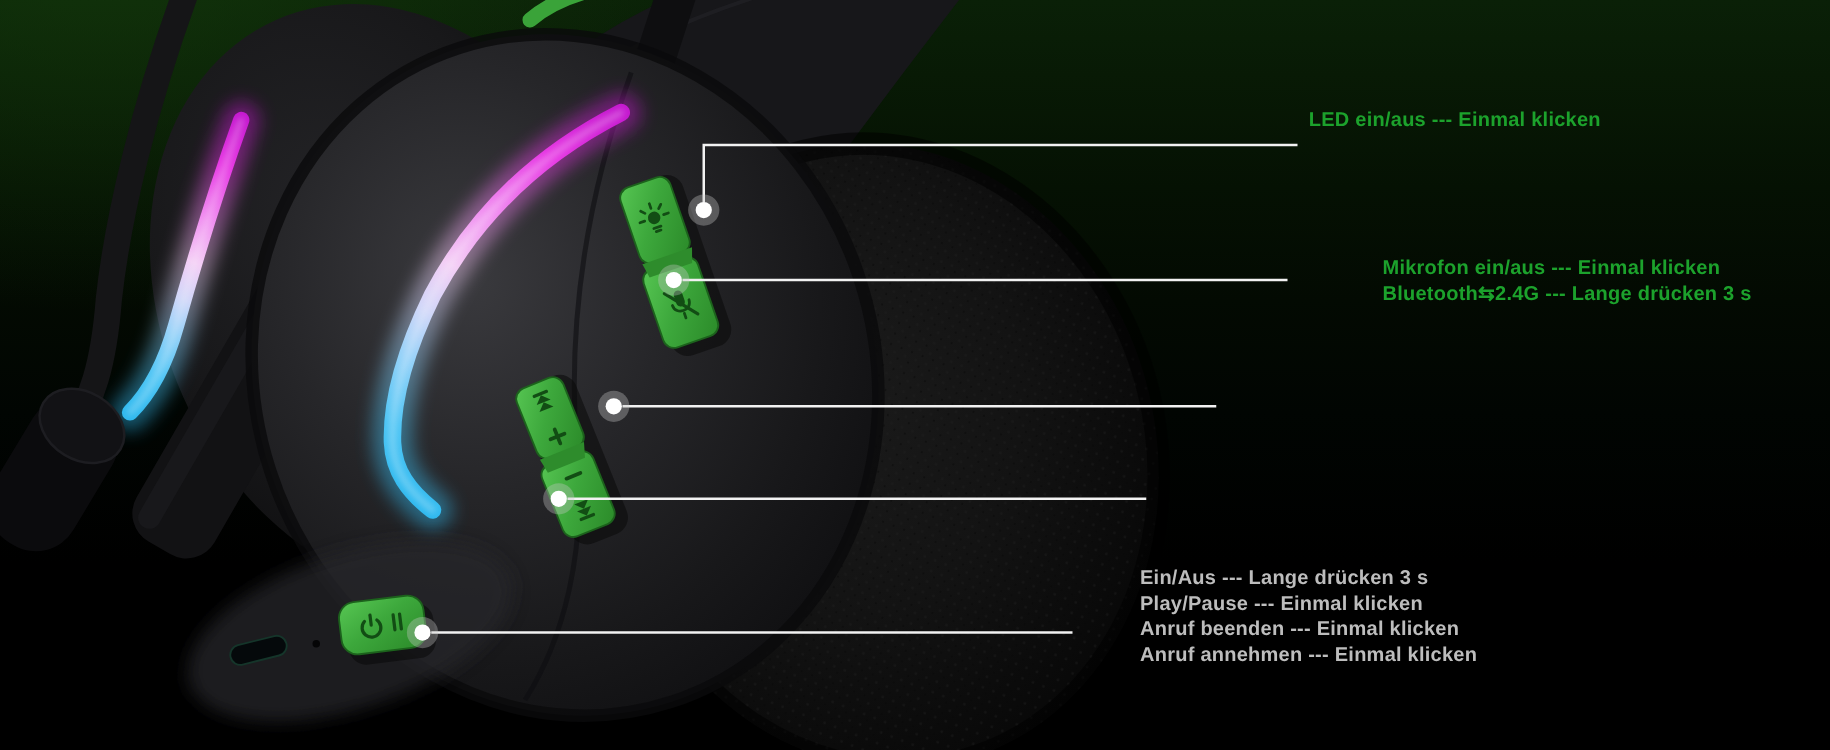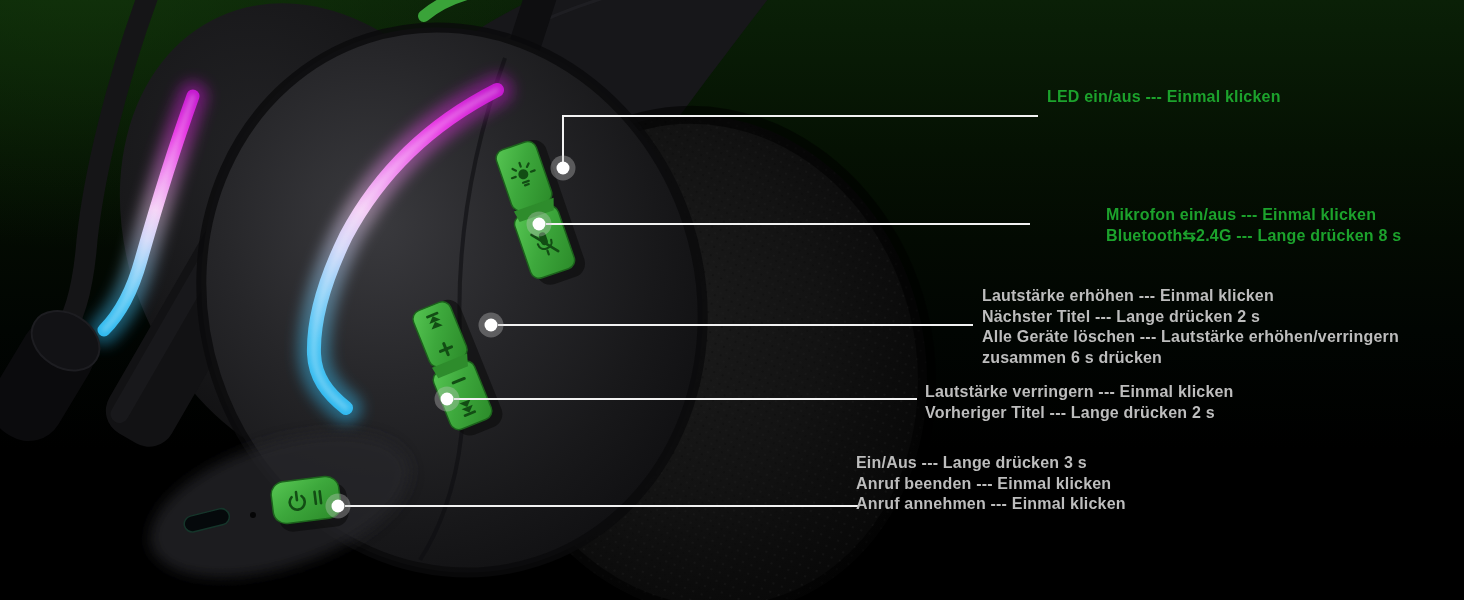--- a/index.html
+++ b/index.html
@@ -231,34 +231,25 @@
         </g>
     </g>
   </svg>
 
   <div class="callout green" style="left:1047px;top:87px;">
     <div class="cl">LED ein/aus --- Einmal klicken</div>
   </div>
 
   <div class="callout green" style="left:1094px;top:205px;margin-left:12px;">
     <div class="cl">Mikrofon ein/aus --- Einmal klicken</div>
-    <div class="cl">Bluetooth⇆2.4G --- Lange drücken 8 s</div>
+    <div class="cl">Bluetooth⇆2.4G --- Lange drücken 3 s</div>
   </div>
 
-  <div class="callout gray" style="left:982px;top:286px;">
-    <div class="cl">Lautstärke erhöhen --- Einmal klicken</div>
-    <div class="cl">Nächster Titel --- Lange drücken 2 s</div>
-    <div class="cl">Alle Geräte löschen --- Lautstärke erhöhen/verringern</div>
-    <div class="cl">zusammen 6 s drücken</div>
-  </div>
-
-  <div class="callout gray" style="left:925px;top:382px;">
-    <div class="cl">Lautstärke verringern --- Einmal klicken</div>
-    <div class="cl">Vorheriger Titel --- Lange drücken 2 s</div>
-  </div>
-
-  <div class="callout gray" style="left:856px;top:453px;">
+
+
+  <div class="callout gray" style="left:912px;top:453px;">
     <div class="cl">Ein/Aus --- Lange drücken 3 s</div>
+    <div class="cl">Play/Pause --- Einmal klicken</div>
     <div class="cl">Anruf beenden --- Einmal klicken</div>
     <div class="cl">Anruf annehmen --- Einmal klicken</div>
   </div>
 
 </div>
 
 </body></html>

